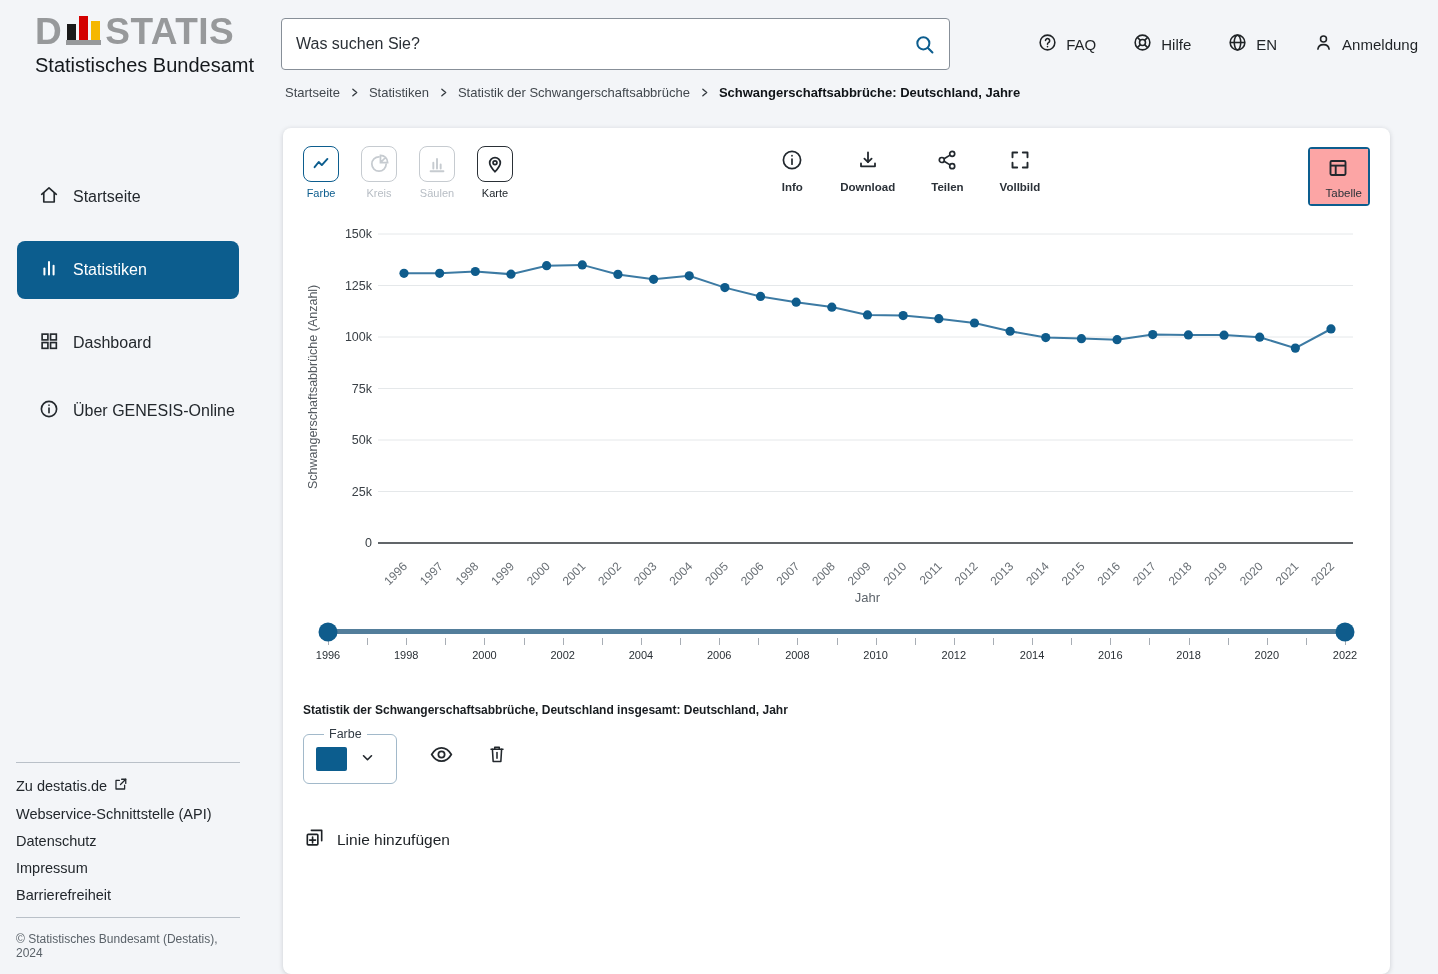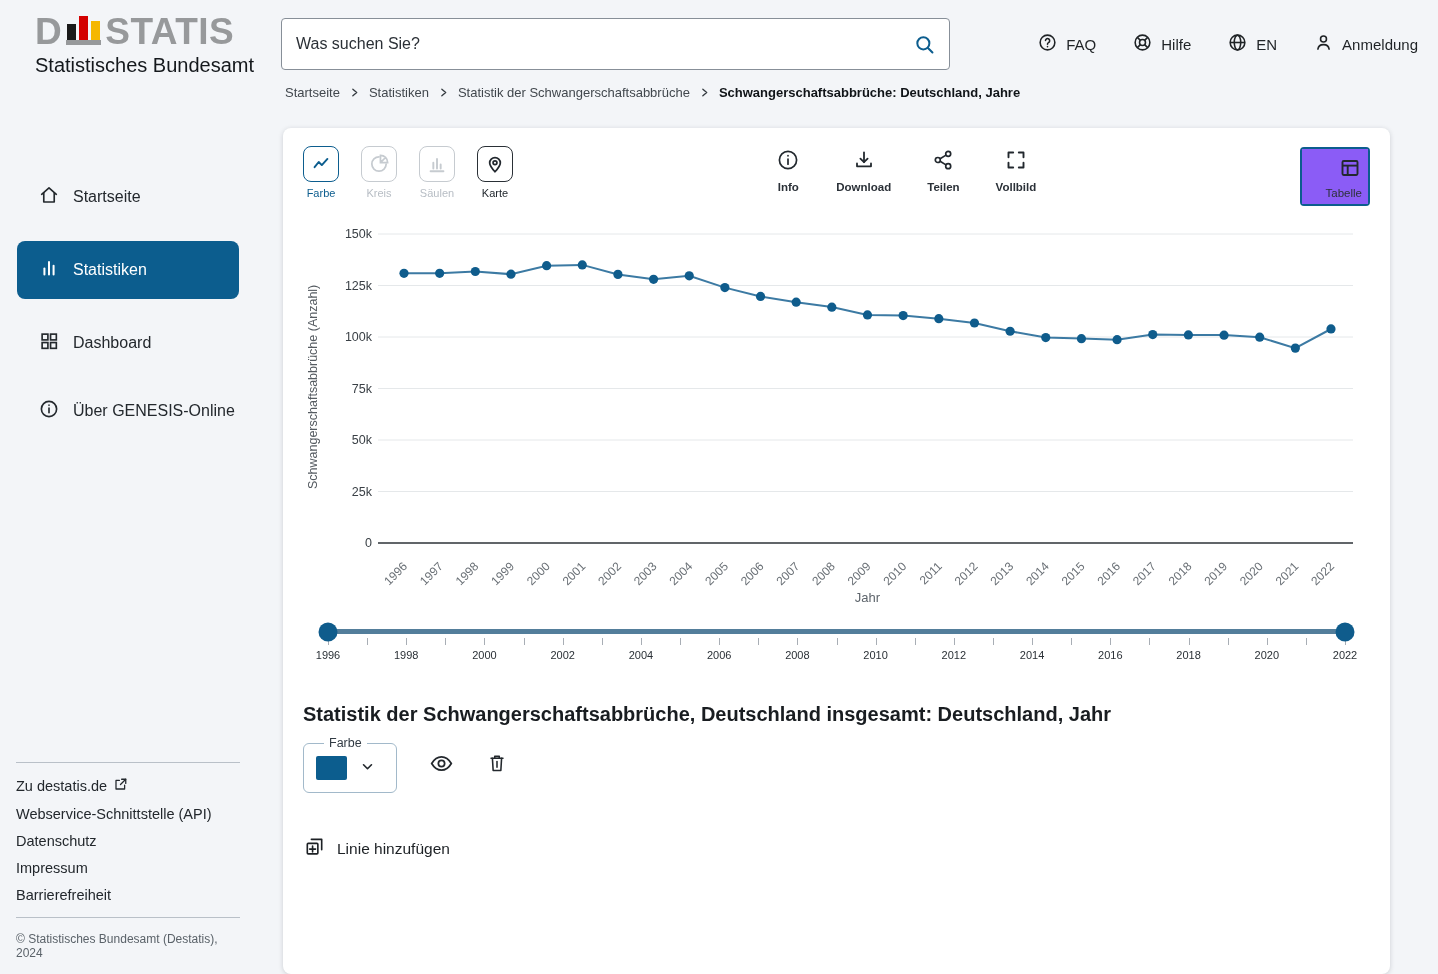--- a/index.html
+++ b/index.html
@@ -57,21 +57,21 @@
   .ct-frame{width:36px;height:36px;border:1.7px solid #2a3036;border-radius:8px;display:grid;place-items:center;color:#22282e;}
   .ct-label{font-size:11px;color:#22282e;}
   .ct-btn.active .ct-frame{border-color:var(--blue);color:var(--blue);}
   .ct-btn.active .ct-label{color:var(--blue);}
   .ct-btn.disabled .ct-frame{border-color:var(--disabled);color:var(--disabled);}
   .ct-btn.disabled .ct-label{color:#b7bdc4;}
   .act-group{display:flex;gap:36px;margin:2px auto 0 auto;}
   .act-btn{display:flex;flex-direction:column;align-items:center;gap:6px;background:none;border:none;cursor:pointer;color:#22282e;font-family:inherit;font-weight:bold;}
   .act-label{font-size:11.5px;color:#2b3138;}
   .table-wrap{border:2px solid var(--blue);border-radius:4px;margin-top:1px;}
-  .table-btn{display:flex;flex-direction:column;align-items:flex-end;gap:4px;background:#8b5cf6;border:none;cursor:pointer;padding:7px 6px 5px 24px;color:#22282e;font-family:inherit;}
+  .table-btn{display:flex;flex-direction:column;align-items:flex-start;gap:4px;background:#fca5a5;border:none;cursor:pointer;padding:7px 6px 5px 16px;color:#22282e;font-family:inherit;}
 
   
   .chart-row{display:flex;margin-top:16px;}
   .y-title{width:20px;height:330px;display:flex;align-items:center;justify-content:center;font-size:12.5px;color:#555b61;writing-mode:vertical-rl;transform:rotate(180deg);}
   svg.chart{flex:1;}
   .ytick{font-size:12.5px;fill:#3a4046;font-family:"Liberation Sans",sans-serif;}
   .xtick{font-size:12px;fill:#6a7076;font-family:"Liberation Sans",sans-serif;}
   .axis-label{font-size:13px;fill:#5d646b;font-family:"Liberation Sans",sans-serif;}
 
   
@@ -81,21 +81,21 @@
   .sl-handle{position:absolute;top:10.5px;width:19px;height:19px;border-radius:50%;background:var(--blue-dark);transform:translate(-50%,-50%);cursor:grab;}
   .sl-handle.right{left:100%;}
   .sl-tick{position:absolute;top:17px;width:1px;height:7px;background:#a8aeb5;}
   .sl-label{position:absolute;top:28px;transform:translateX(-50%);font-size:11px;color:#2a3036;white-space:nowrap;}
 
   
   fieldset{border:1px solid var(--fieldset-border);border-radius:6px;}
   legend{font-size:12.5px;color:#323b44;padding:0 5px;margin-left:8px;}
   .yfield{width:363px;margin-top:22px;padding:4px 14px 18px 14px;}
   .yfield-value{font-size:16.5px;color:#1d2125;margin-top:3px;}
-  .series-title{font-size:20px;font-weight:700;color:#191d21;margin-top:34px;}
+  .series-title{font-size:12px;font-weight:700;color:#191d21;margin-top:34px;}
   .series-row{display:flex;align-items:center;gap:32px;margin-top:10px;}
   .color-field{width:94px;padding:2px 10px 12px 12px;cursor:pointer;}
   .color-inner{display:flex;align-items:center;gap:11px;margin-top:4px;}
   .swatch{width:31px;height:24px;border-radius:2px;}
   .icon-btn{background:none;border:none;cursor:pointer;color:#23282d;display:grid;place-items:center;}
   .addline{display:flex;align-items:center;gap:11px;margin-top:42px;background:none;border:none;cursor:pointer;font-size:15.5px;color:#1d2125;font-family:inherit;}
 </style>
 </head>
 <body>
 

